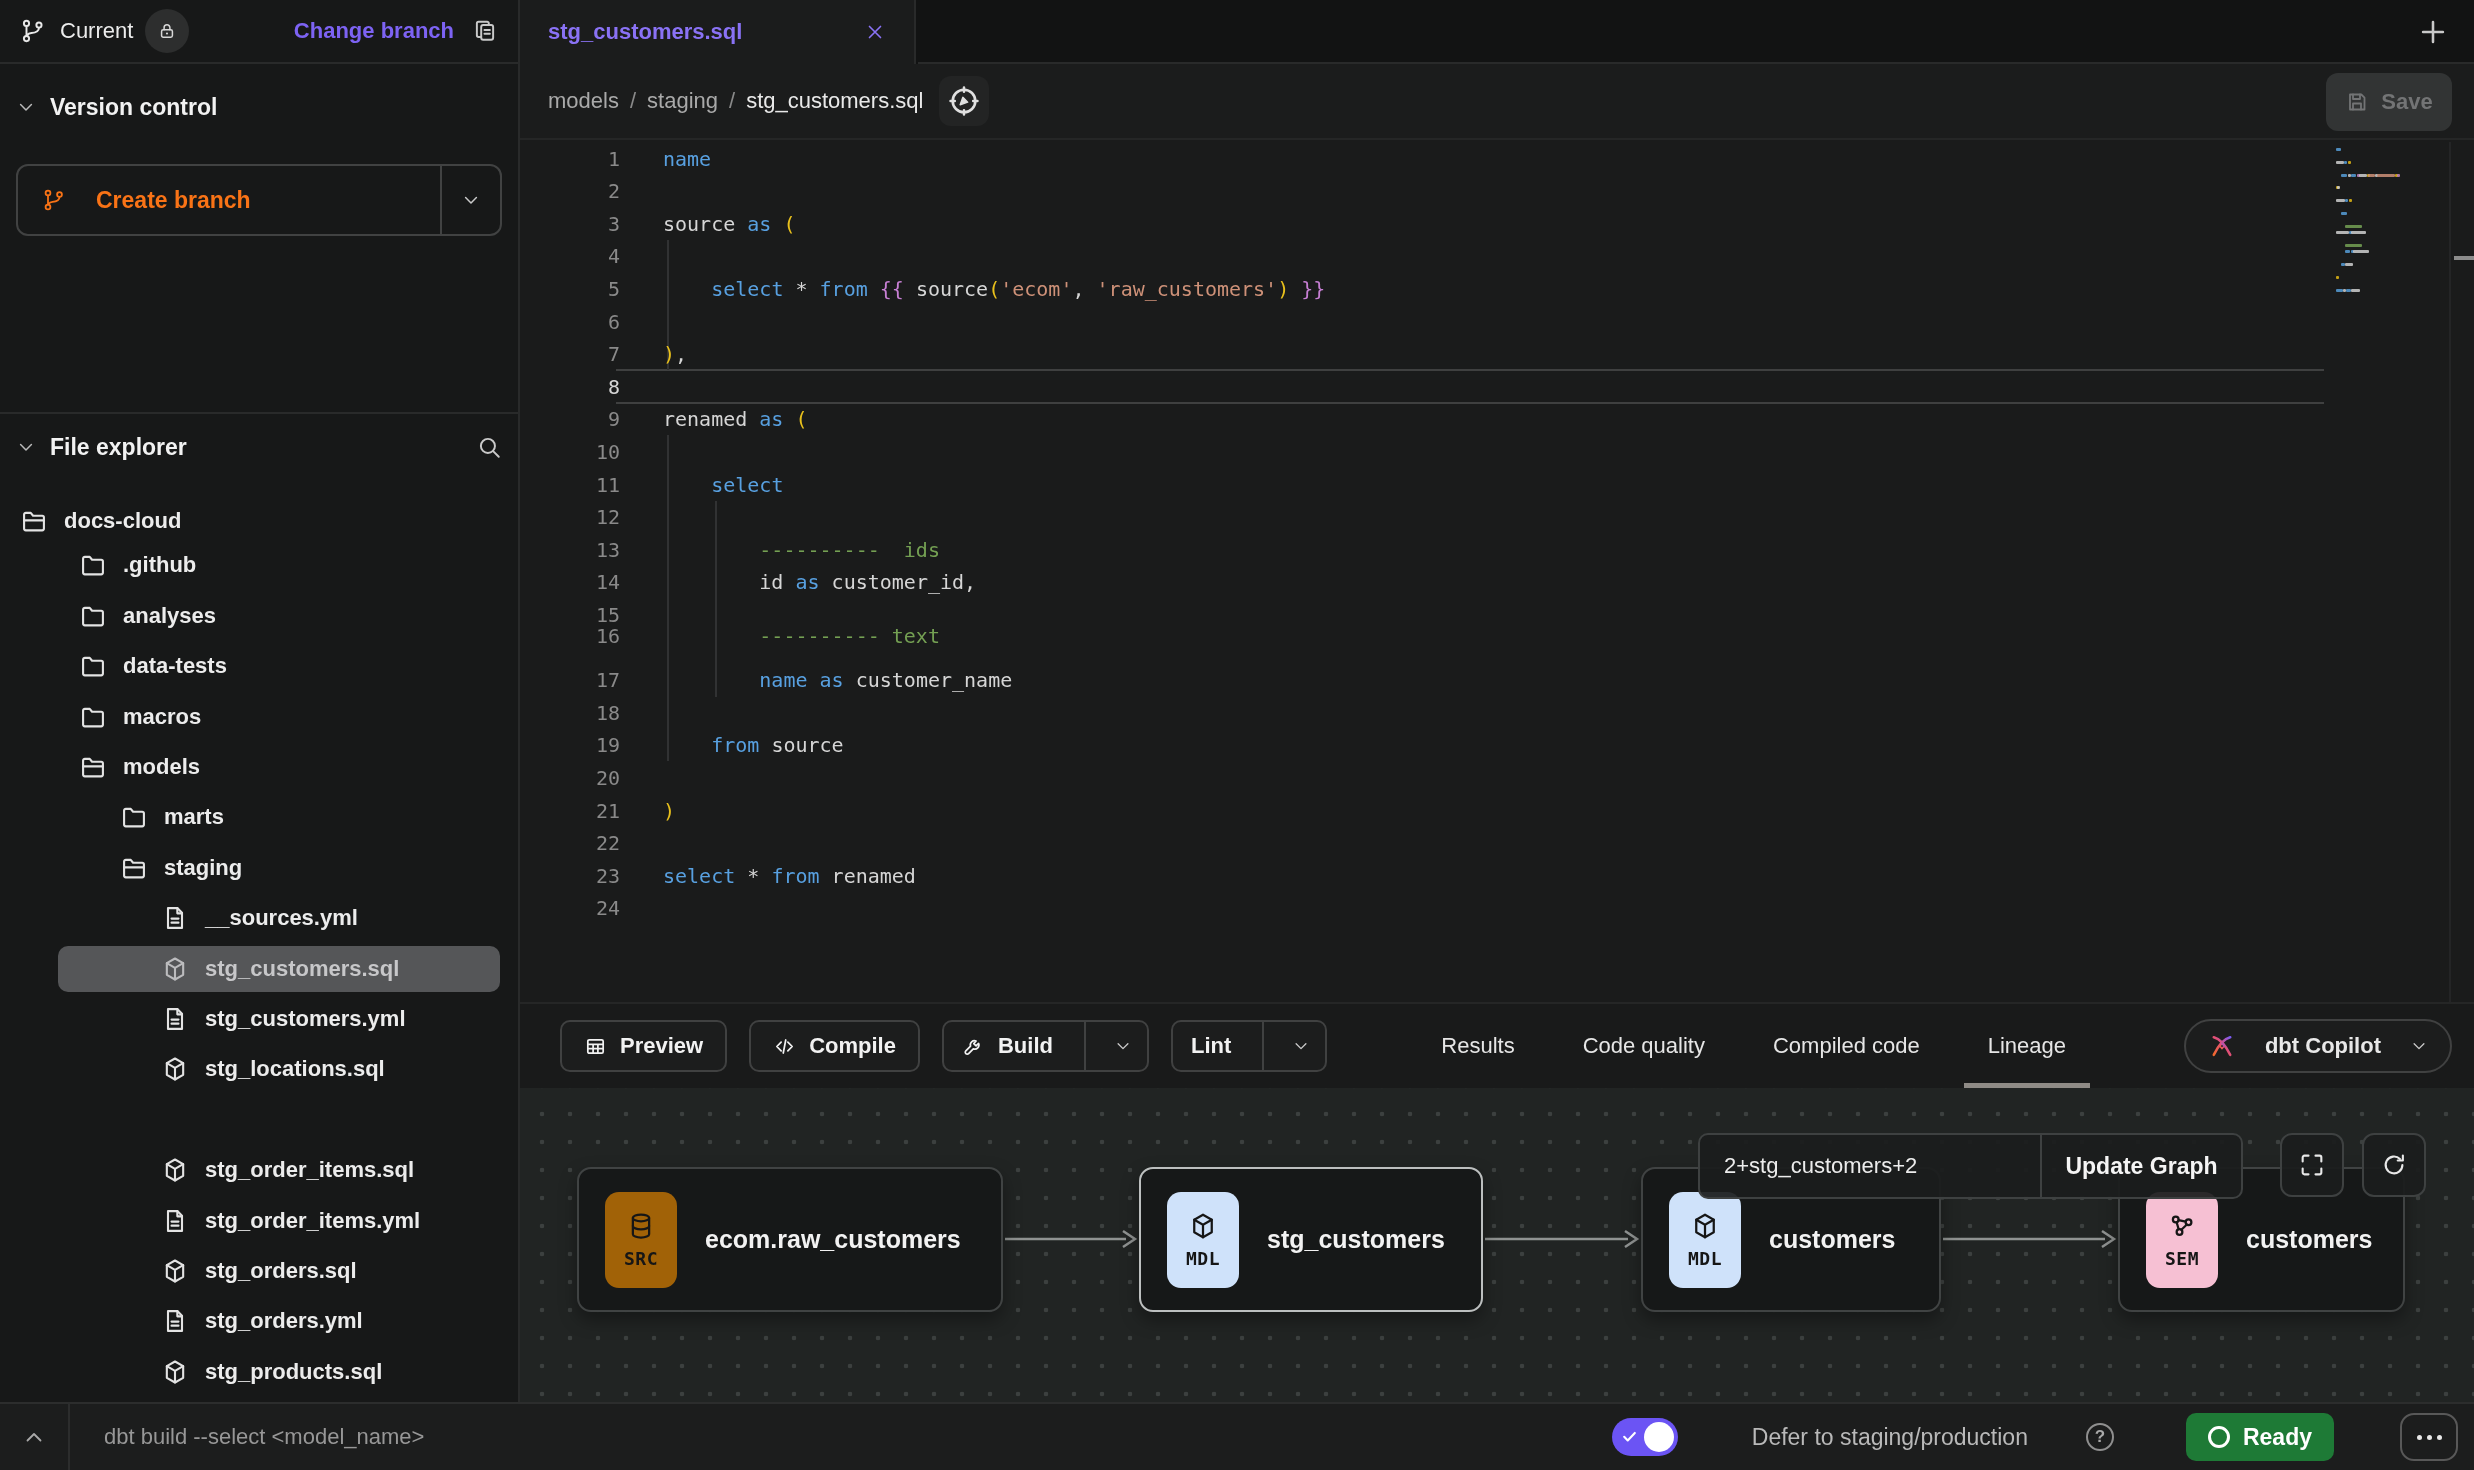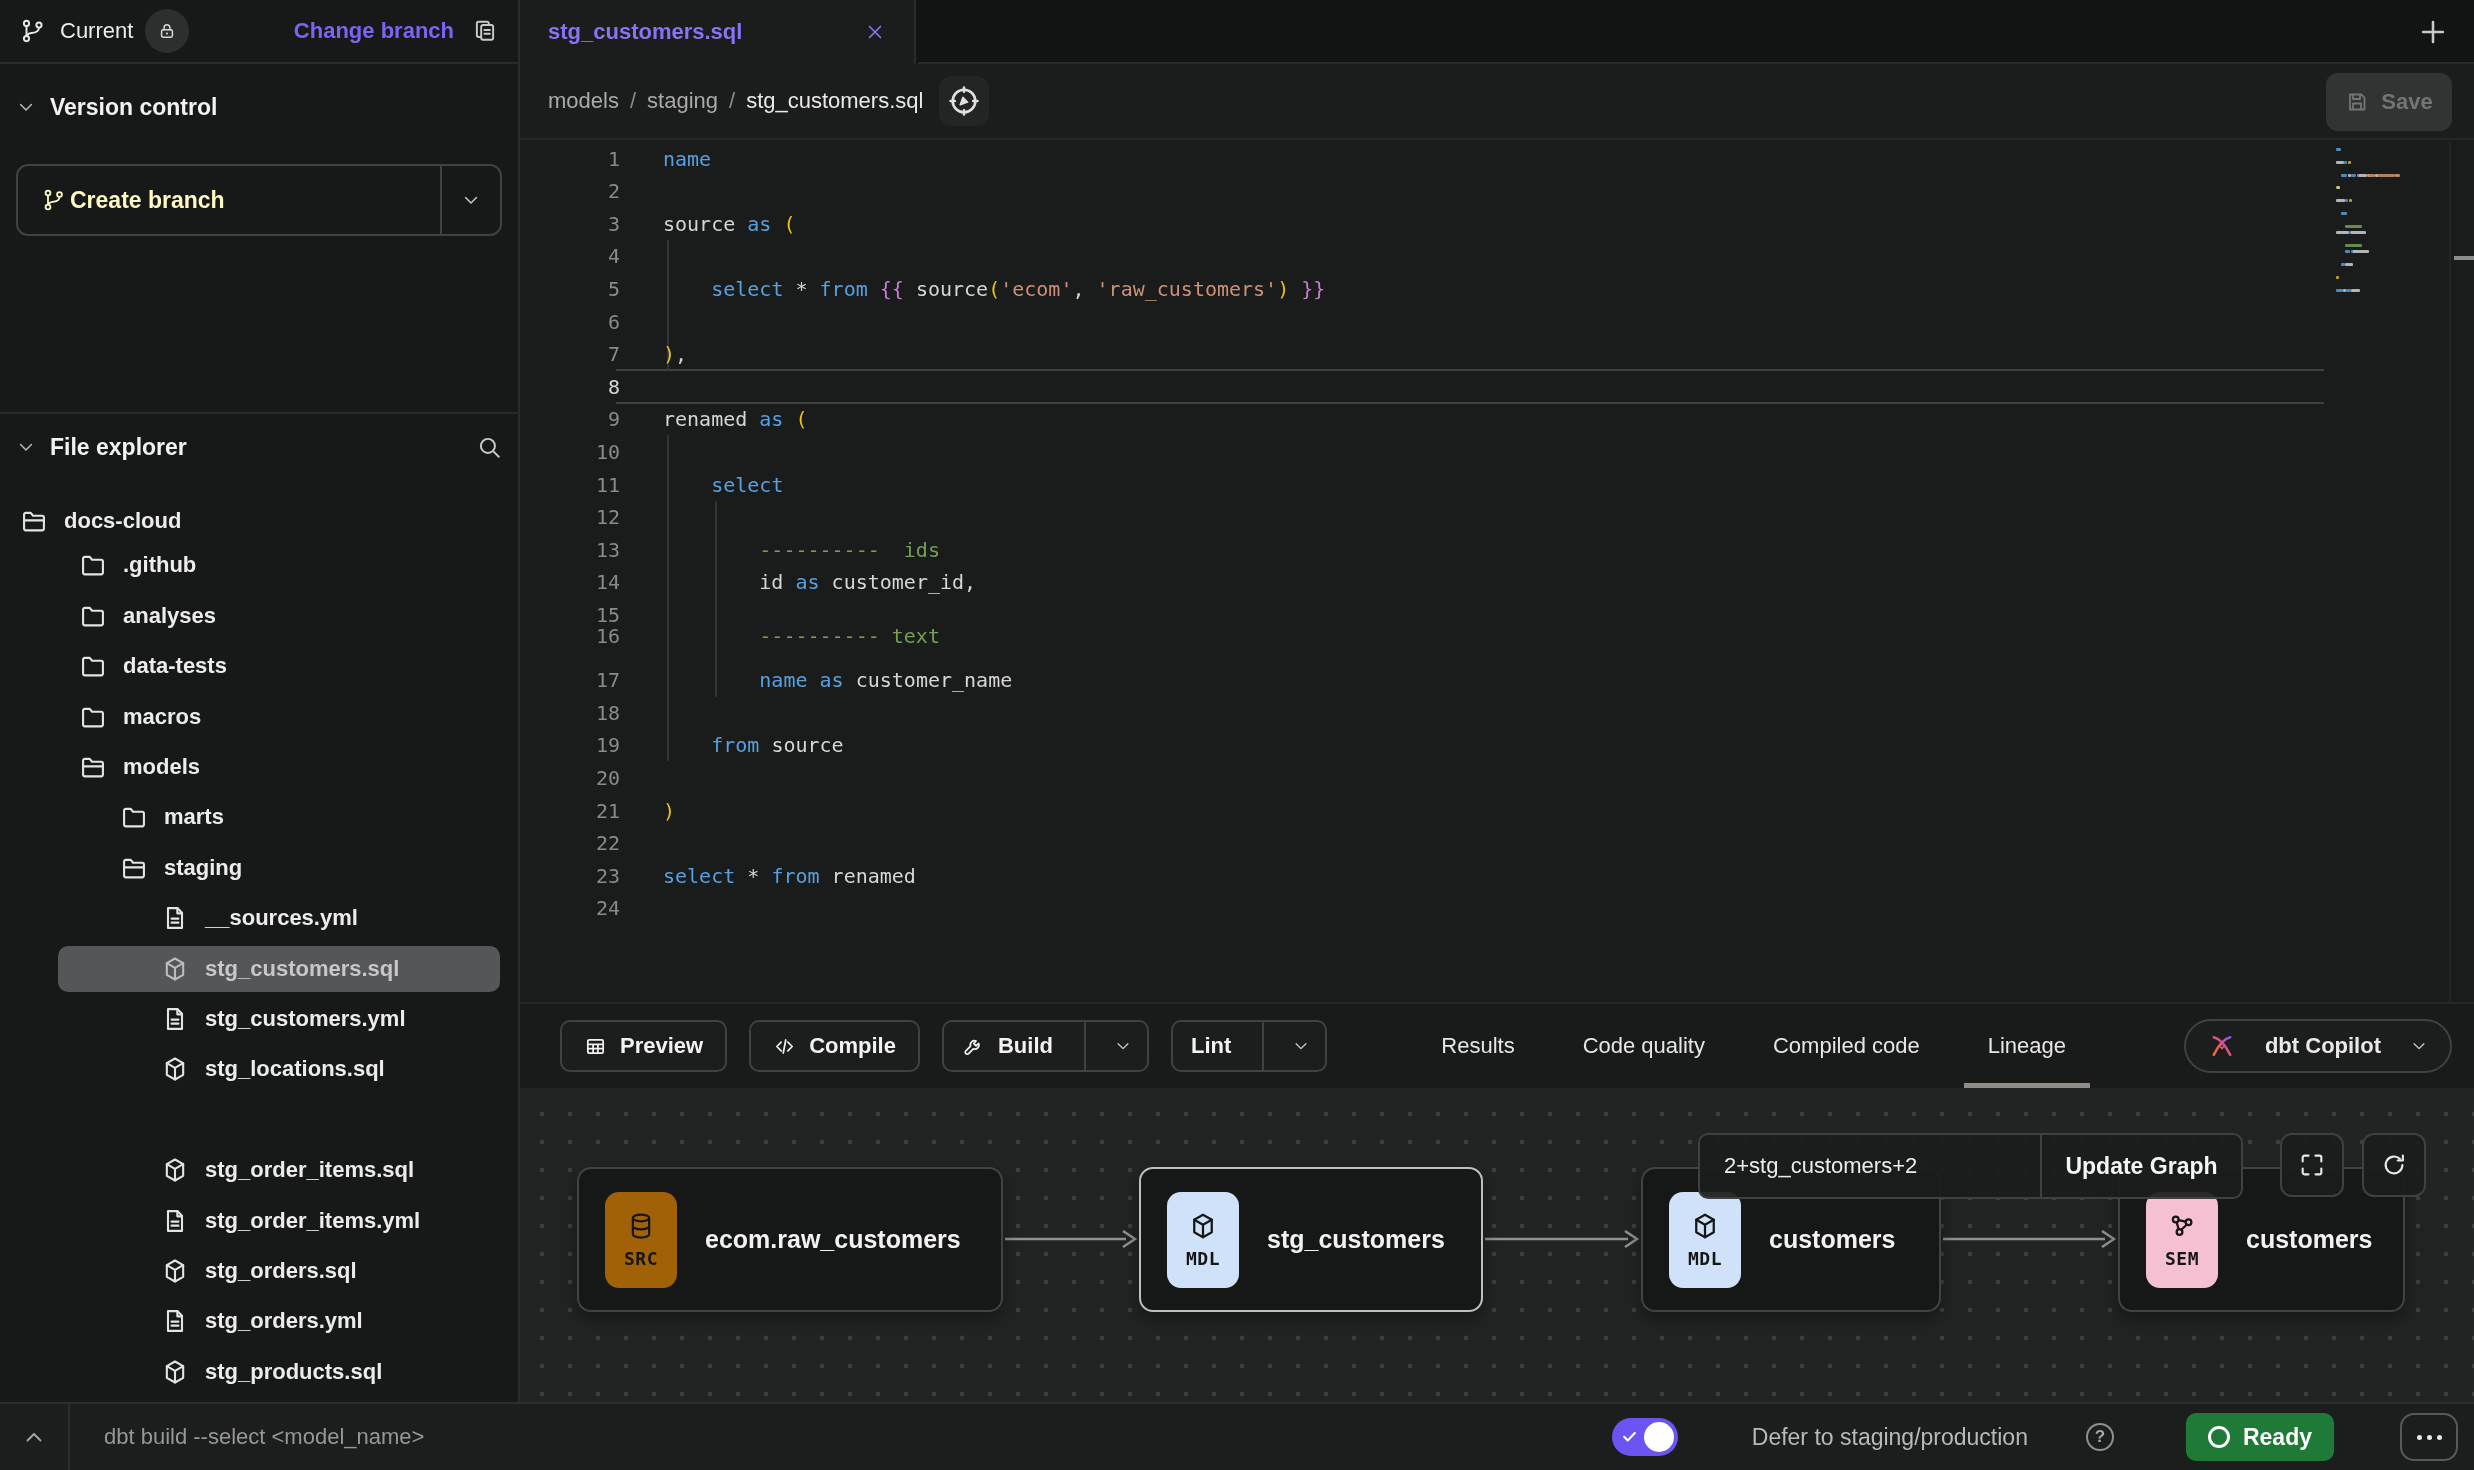--- a/index.html
+++ b/index.html
@@ -20,21 +20,21 @@
                 display:flex; align-items:center; justify-content:center; color:#d8d8d8; }
   .change-branch { margin-left:auto; color:#7d63f3; font-weight:700; font-size:22px; cursor:pointer; }
   .copy-ic { margin-left:18px; color:#c9c9c9; }
 
   .section-header { display:flex; align-items:center; padding:0 16px; font-weight:700; font-size:23px; color:#f2f2f2; height:42px; }
   .section-header .chev { color:#b9b9b9; margin-right:14px; }
   .vc-header { margin-top:22px; }
 
   .create-branch { position:absolute; left:16px; top:164px; width:486px; height:72px;
                    border:2px solid #414242; border-radius:12px; display:flex; align-items:stretch; cursor:pointer; }
-  .cb-main { flex:1; display:flex; align-items:center; padding-left:24px; gap:4px; font-size:23px; font-weight:700; color:#fef9c3; }
+  .cb-main { flex:1; display:flex; align-items:center; padding-left:24px; gap:30px; font-size:23px; font-weight:700; color:#f97316; }
   .cb-divider { width:2px; background:#414242; }
   .cb-chevron { width:58px; display:flex; align-items:center; justify-content:center; color:#c9c9c9; }
 
   .fe-divider { position:absolute; top:412px; left:0; width:100%; height:2px; background:#292a2a; }
   .fe-header { position:absolute; top:426px; left:0; right:0; }
   .fe-search { margin-left:auto; color:#c9c9c9; cursor:pointer; }
 
   #file-tree { position:absolute; top:490px; left:0; right:2px; bottom:0; overflow:hidden; }
   .tree-row { position:absolute; width:100%; height:50px; display:flex; align-items:center;
               font-size:22px; font-weight:600; color:#ececec; cursor:pointer; }

